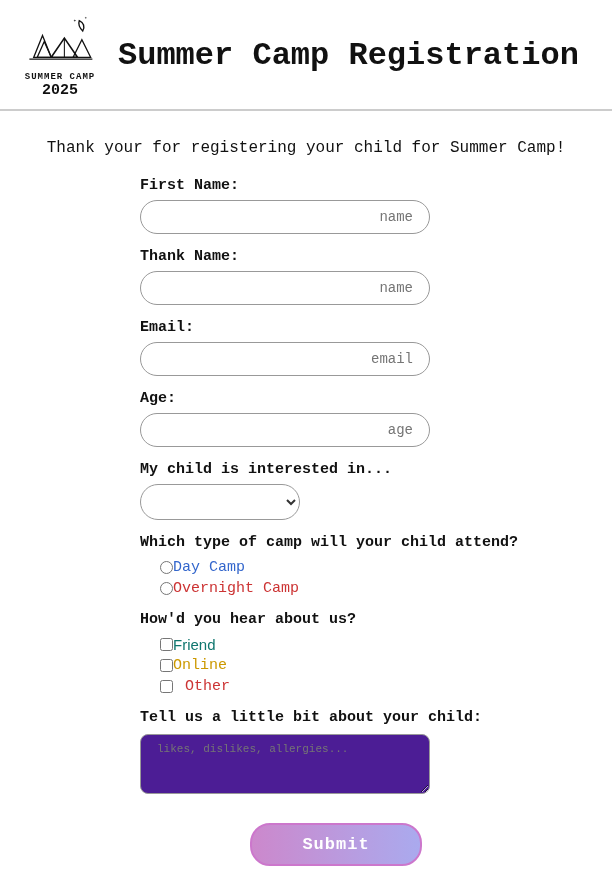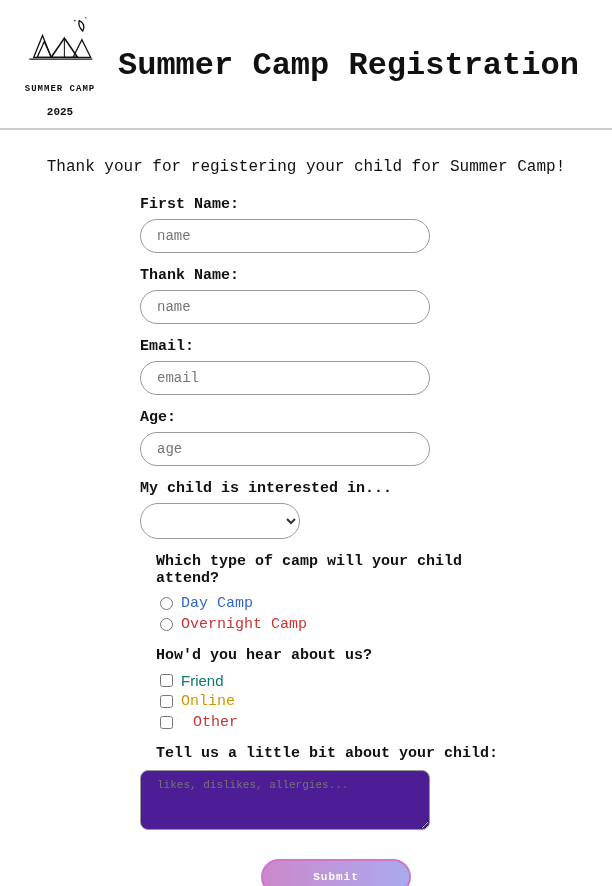--- a/index.html
+++ b/index.html
@@ -22,38 +22,37 @@
       padding: 12px 20px 10px 20px;
       border-bottom: 2px solid #ccc;
     }
 
     .logo-area {
       display: flex;
       flex-direction: column;
       align-items: center;
       margin-right: 18px;
       min-width: 80px;
-      gap: 12px;
     }
 
     .logo-svg {
       width: 70px;
       height: 60px;
     }
 
     .logo-text-line1 {
       font-size: 9px;
       font-weight: bold;
       letter-spacing: 1px;
       text-align: center;
       font-family: 'Courier New', monospace;
     }
 
     .logo-text-line2 {
-      font-size: 11px;
+      font-size: 15px;
       font-weight: bold;
       text-align: center;
       font-family: 'Courier New', monospace;
     }
 
     .header-title {
       font-size: 32px;
       font-weight: bold;
       font-family: 'Courier New', monospace;
     }
@@ -90,20 +89,21 @@
       border-radius: 20px;
       font-family: 'Courier New', monospace;
       font-size: 14px;
       color: #888;
       outline: none;
       background: #fff;
     }
 
     .form-input-wide {
       width: 290px;
+      text-align: right;
     }
 
     .form-select {
       width: 160px;
       padding: 8px 12px;
       border: 1.5px solid #999;
       border-radius: 20px;
       font-family: 'Courier New', monospace;
       font-size: 14px;
       color: #333;
@@ -111,35 +111,33 @@
       background: #fff;
       appearance: auto;
     }
 
     .section-title {
       font-family: 'Courier New', monospace;
       font-size: 15px;
       font-weight: bold;
       margin-bottom: 8px;
       color: #111;
-      margin-left: 16px;
     }
 
     .radio-group, .checkbox-group {
       display: flex;
       flex-direction: column;
       gap: 4px;
       margin-bottom: 14px;
       padding-left: 20px;
     }
 
     .radio-item, .checkbox-item {
       display: flex;
       align-items: center;
-      gap: 8px;
       font-family: 'Courier New', monospace;
       font-size: 15px;
     }
 
     .radio-item input[type="radio"],
     .checkbox-item input[type="checkbox"] {
       width: 13px;
       height: 13px;
       accent-color: #555;
     }
@@ -183,21 +181,21 @@
       margin-top: 24px;
     }
 
     .submit-btn {
       padding: 10px 50px;
       border-radius: 20px;
       border: 2px solid #cc77cc;
       background: linear-gradient(90deg, #cc88cc 0%, #aaaaee 100%);
       color: #fff;
       font-family: 'Courier New', monospace;
-      font-size: 11px;
+      font-size: 17px;
       font-weight: bold;
       cursor: pointer;
       letter-spacing: 1px;
     }
 
     .interests-group {
       margin-bottom: 14px;
     }
   </style>
 </head>

